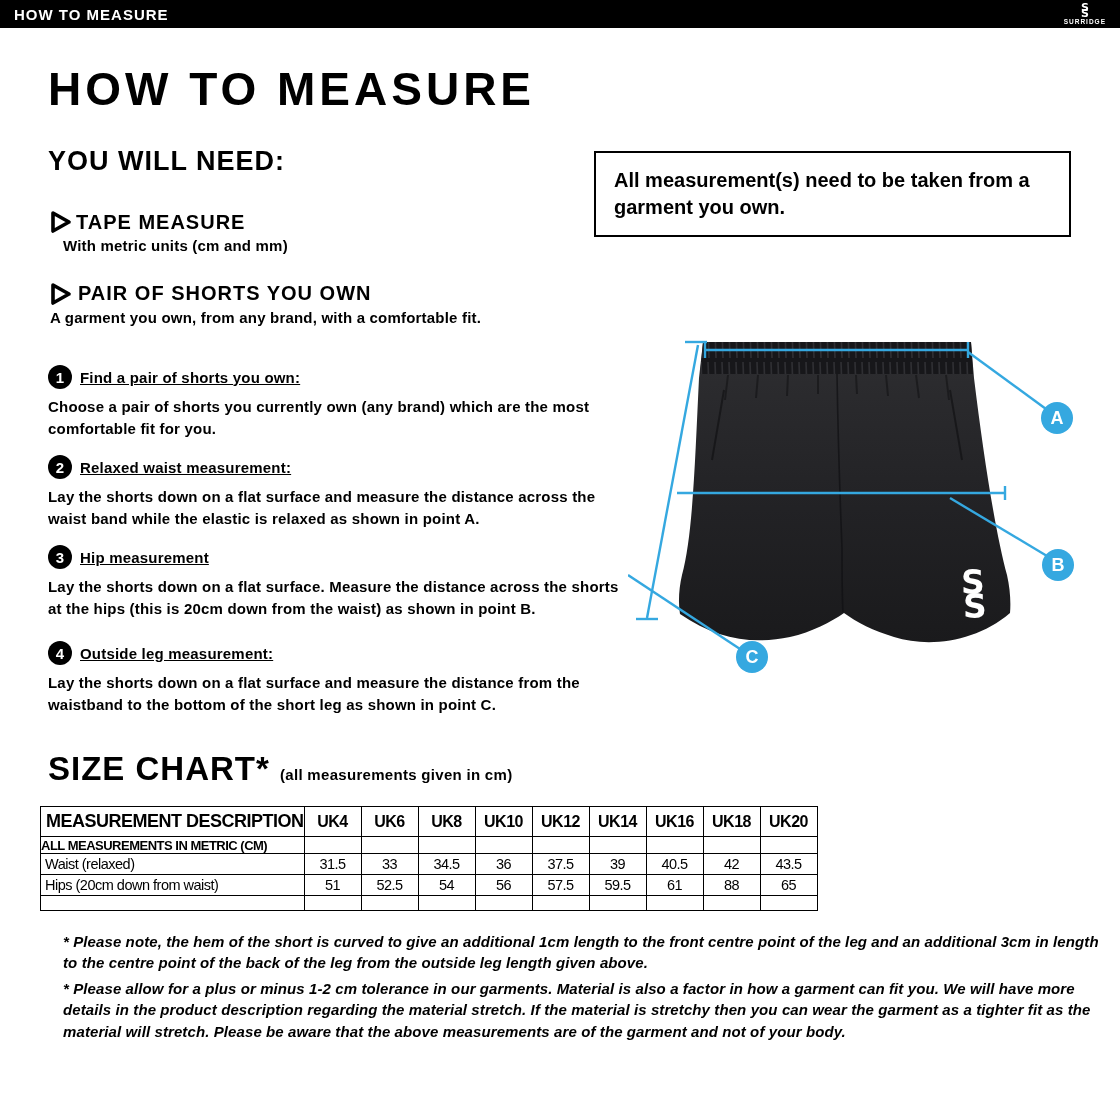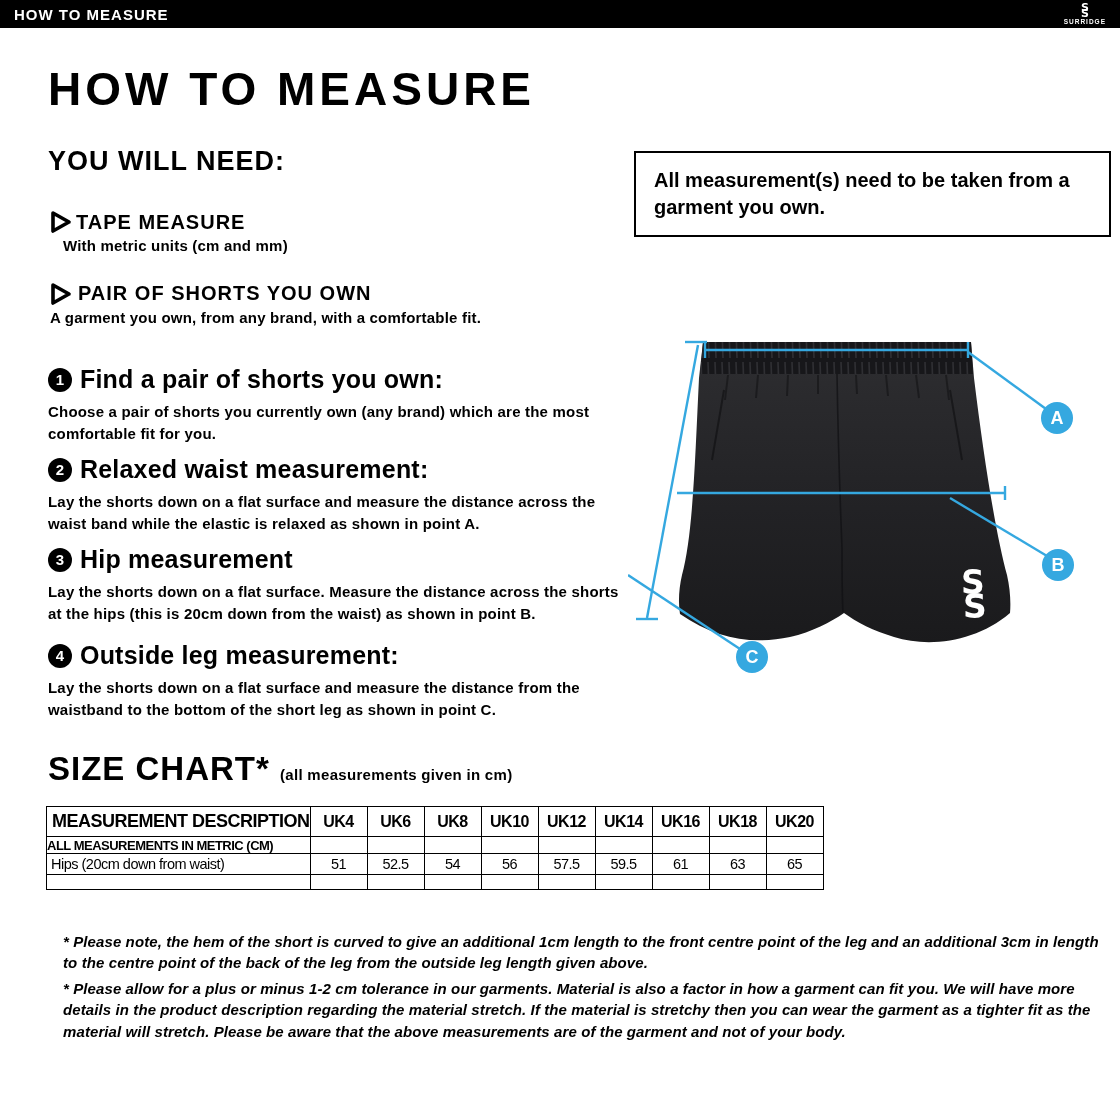--- a/index.html
+++ b/index.html
@@ -13,34 +13,34 @@
   .brandmark .smark { color:#fff; font-family:"DejaVu Sans", sans-serif; font-weight:bold; font-size:11px; line-height:0.55; }
   .brandmark .bname { color:#fff; font-weight:bold; font-size:6.5px; letter-spacing:1px; margin-top:2px; }
 
   .h1 { position:absolute; left:48px; top:62px; font-size:46px; font-weight:bold; letter-spacing:4px; }
 
   .ywn-head { position:absolute; left:48px; top:146px; font-size:27px; font-weight:bold; letter-spacing:1px; }
 
   .need-item-title { font-size:20px; font-weight:bold; letter-spacing:1px; }
   .need-item-sub { font-size:15px; font-weight:bold; letter-spacing:0.2px; }
 
-  .notebox { position:absolute; left:594px; top:151px; width:477px; height:86px; border:2px solid #000; padding:14px 18px; font-size:20px; font-weight:bold; line-height:1.35;margin-left:40px; }
+  .notebox { position:absolute; left:594px; top:151px; width:477px; height:86px; border:2px solid #000; padding:14px 18px; font-size:20px; font-weight:bold; line-height:1.35; }
 
   .step { position:absolute; left:48px; width:600px; }
   .step-head { display:flex; align-items:center; gap:8px; }
   .step-num { width:24px; height:24px; border-radius:50%; background:#000; color:#fff; font-size:15px; font-weight:bold; display:flex; align-items:center; justify-content:center; flex:0 0 auto; }
-  .step-title { font-size:25px; font-weight:bold; letter-spacing:0.2px; }
+  .step-title { font-size:15px; font-weight:bold; letter-spacing:0.2px;text-decoration:underline; }
   .step-body { margin-top:7px; font-size:15px; font-weight:bold; line-height:1.45; letter-spacing:0.2px; width:585px; }
 
   .diagram { position:absolute; left:628px; top:328px; width:470px; height:362px; }
 
   .sc-head { position:absolute; left:48px; top:750px; font-size:33px; font-weight:bold; letter-spacing:1px; }
   .sc-sub { font-size:15px; font-weight:bold; letter-spacing:0.3px; }
 
-  table.sizes { position:absolute; left:46px; top:806px; border-collapse:collapse; table-layout:fixed; }
+  table.sizes { position:absolute; left:40px; top:806px; border-collapse:collapse; table-layout:fixed; }
   table.sizes td, table.sizes th { border:1.5px solid #000; font-family:"Liberation Sans", sans-serif; letter-spacing:-0.5px; overflow:hidden; white-space:nowrap; }
   table.sizes th.desc { width:234px; text-align:left; padding-left:5px; font-size:18px; height:30px; }
   table.sizes th.size { width:57px; text-align:center; font-size:16px; font-weight:bold; }
   table.sizes td.metric { font-size:13px; font-weight:bold; text-align:left; height:17px; }
   table.sizes td.rowlabel { font-size:14.5px; text-align:left; padding-left:4px; height:21px; }
   table.sizes td.val { font-size:14.5px; text-align:center; }
   table.sizes td.empty { height:15px; }
 
   .footnote { position:absolute; left:48px; width:1042px; font-size:15px; font-weight:bold; font-style:italic; line-height:1.42; letter-spacing:0.1px;margin-left:15px; }
 </style>
@@ -200,29 +200,41 @@
         <td class="metric"></td>
         <td class="metric"></td>
         <td class="metric"></td>
         <td class="metric"></td>
         <td class="metric"></td>
         <td class="metric"></td>
         <td class="metric"></td>
         <td class="metric"></td>
       </tr>
       <tr>
+        <td class="rowlabel">Waist (relaxed)</td>
+        <td class="val">31.5</td>
+        <td class="val">33</td>
+        <td class="val">34.5</td>
+        <td class="val">36</td>
+        <td class="val">37.5</td>
+        <td class="val">39</td>
+        <td class="val">40.5</td>
+        <td class="val">42</td>
+        <td class="val">43.5</td>
+      </tr>
+      <tr>
         <td class="rowlabel">Hips (20cm down from waist)</td>
         <td class="val">51</td>
         <td class="val">52.5</td>
         <td class="val">54</td>
         <td class="val">56</td>
         <td class="val">57.5</td>
         <td class="val">59.5</td>
         <td class="val">61</td>
-        <td class="val">63</td>
+        <td class="val">88</td>
         <td class="val">65</td>
       </tr>
       <tr>
         <td class="empty"></td>
         <td class="empty"></td>
         <td class="empty"></td>
         <td class="empty"></td>
         <td class="empty"></td>
         <td class="empty"></td>
         <td class="empty"></td>

